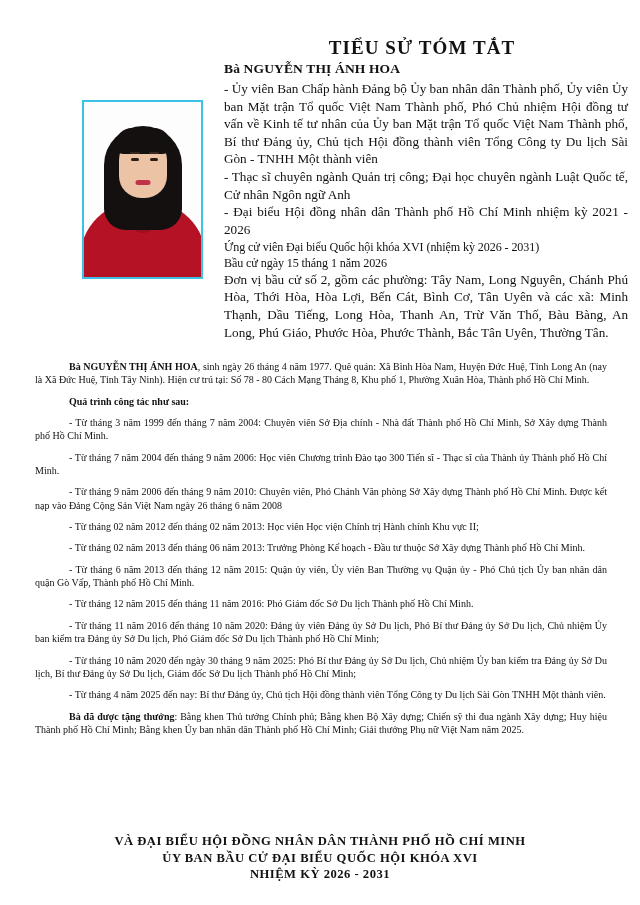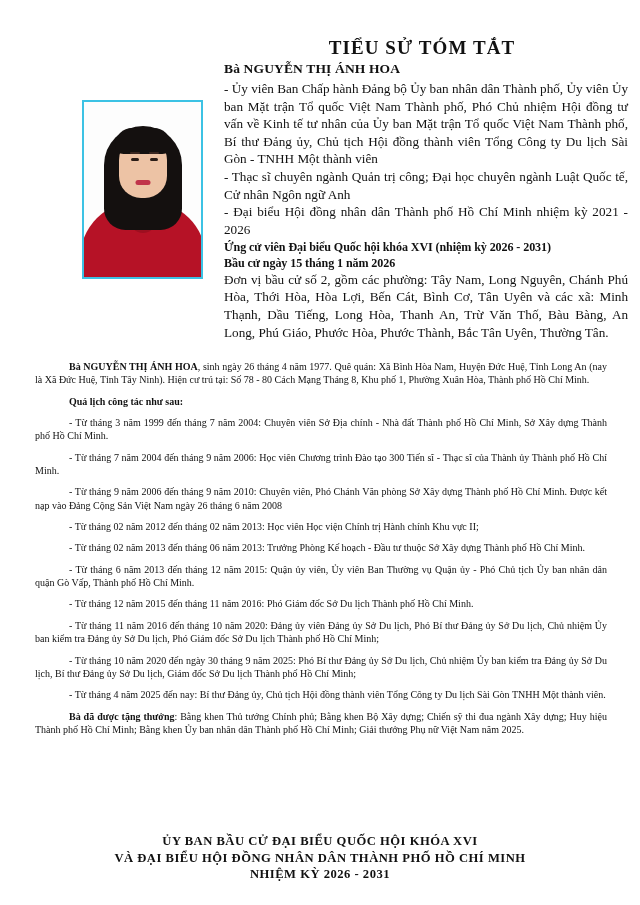--- a/index.html
+++ b/index.html
@@ -176,21 +176,21 @@
   .bio-para {
     font-size: 13.2px;
     font-weight: normal;
     line-height: 1.335;
     text-align: justify;
     text-justify: inter-word;
     margin: 0;
   }
   .bio-line {
     font-size: 12.1px;
-    font-weight: bold;
+    font-weight: normal;
     line-height: 1.33;
     text-align: left;
     margin: 0;
     letter-spacing: -0.1px;
   }
 
   
   .prose {
     position: absolute;
     left: 27px;
@@ -261,35 +261,35 @@
       <p class="bio-line">Bầu cử ngày 15 tháng 1 năm 2026</p>
 
       <p class="bio-para">Đơn vị bầu cử số 2, gồm các phường: Tây Nam, Long Nguyên, Chánh Phú Hòa, Thới Hòa, Hòa Lợi, Bến Cát, Bình Cơ, Tân Uyên và các xã: Minh Thạnh, Dầu Tiếng, Long Hòa, Thanh An, Trừ Văn Thố, Bàu Bàng, An Long, Phú Giáo, Phước Hòa, Phước Thành, Bắc Tân Uyên, Thường Tân.</p>
     </div>
   </div>
 
   <div class="prose">
 
     <p class="p"><b>Bà NGUYỄN THỊ ÁNH HOA</b><span>, sinh ngày 26 tháng 4 năm 1977. Quê quán: Xã Bình Hòa Nam, Huyện Đức Huệ, Tỉnh Long An (nay là Xã Đức Huệ, Tỉnh Tây Ninh). Hiện cư trú tại: Số 78 - 80 Cách Mạng Tháng 8, Khu phố 1, Phường Xuân Hòa, Thành phố Hồ Chí Minh.</span></p>
 
-    <p class="p"><b>Quá lịch công tác như sau:</b></p>
+    <p class="p"><b>Quá trình công tác như sau:</b></p>
 
     <p class="p">- Từ tháng 3 năm 1999 đến tháng 7 năm 2004: Chuyên viên Sở Địa chính - Nhà đất Thành phố Hồ Chí Minh, Sở Xây dựng Thành phố Hồ Chí Minh.</p>
     <p class="p">- Từ tháng 7 năm 2004 đến tháng 9 năm 2006: Học viên Chương trình Đào tạo 300 Tiến sĩ - Thạc sĩ của Thành ủy Thành phố Hồ Chí Minh.</p>
     <p class="p">- Từ tháng 9 năm 2006 đến tháng 9 năm 2010: Chuyên viên, Phó Chánh Văn phòng Sở Xây dựng Thành phố Hồ Chí Minh. Được kết nạp vào Đảng Cộng Sản Việt Nam ngày 26 tháng 6 năm 2008</p>
     <p class="p">- Từ tháng 02 năm 2012 đến tháng 02 năm 2013: Học viên Học viện Chính trị Hành chính Khu vực II;</p>
     <p class="p">- Từ tháng 02 năm 2013 đến tháng 06 năm 2013: Trưởng Phòng Kế hoạch - Đầu tư thuộc Sở Xây dựng Thành phố Hồ Chí Minh.</p>
     <p class="p">- Từ tháng 6 năm 2013 đến tháng 12 năm 2015: Quận ủy viên, Ủy viên Ban Thường vụ Quận ủy - Phó Chủ tịch Ủy ban nhân dân quận Gò Vấp, Thành phố Hồ Chí Minh.</p>
     <p class="p">- Từ tháng 12 năm 2015 đến tháng 11 năm 2016: Phó Giám đốc Sở Du lịch Thành phố Hồ Chí Minh.</p>
     <p class="p">- Từ tháng 11 năm 2016 đến tháng 10 năm 2020: Đảng ủy viên Đảng ủy Sở Du lịch, Phó Bí thư Đảng ủy Sở Du lịch, Chủ nhiệm Ủy ban kiểm tra Đảng ủy Sở Du lịch, Phó Giám đốc Sở Du lịch Thành phố Hồ Chí Minh;</p>
     <p class="p">- Từ tháng 10 năm 2020 đến ngày 30 tháng 9 năm 2025: Phó Bí thư Đảng ủy Sở Du lịch, Chủ nhiệm Ủy ban kiểm tra Đảng ủy Sở Du lịch, Bí thư Đảng ủy Sở Du lịch, Giám đốc Sở Du lịch Thành phố Hồ Chí Minh;</p>
     <p class="p">- Từ tháng 4 năm 2025 đến nay: Bí thư Đảng ủy, Chủ tịch Hội đồng thành viên Tổng Công ty Du lịch Sài Gòn TNHH Một thành viên.</p>
 
     <p class="p"><b>Bà đã được tặng thưởng</b><span>: Bằng khen Thủ tướng Chính phủ; Bằng khen Bộ Xây dựng; Chiến sỹ thi đua ngành Xây dựng; Huy hiệu Thành phố Hồ Chí Minh; Bằng khen Ủy ban nhân dân Thành phố Hồ Chí Minh; Giải thưởng Phụ nữ Việt Nam năm 2025.</span></p>
   </div>
 
   <div class="footer">
+    <div class="footer-line">VÀ ĐẠI BIỂU HỘI ĐỒNG NHÂN DÂN THÀNH PHỐ HỒ CHÍ MINH</div>
     <div class="footer-line">ỦY BAN BẦU CỬ ĐẠI BIỂU QUỐC HỘI KHÓA XVI</div>
-    <div class="footer-line">VÀ ĐẠI BIỂU HỘI ĐỒNG NHÂN DÂN THÀNH PHỐ HỒ CHÍ MINH</div>
     <div class="footer-line">NHIỆM KỲ 2026 - 2031</div>
   </div>
 
 </div>
 
 </body></html>

